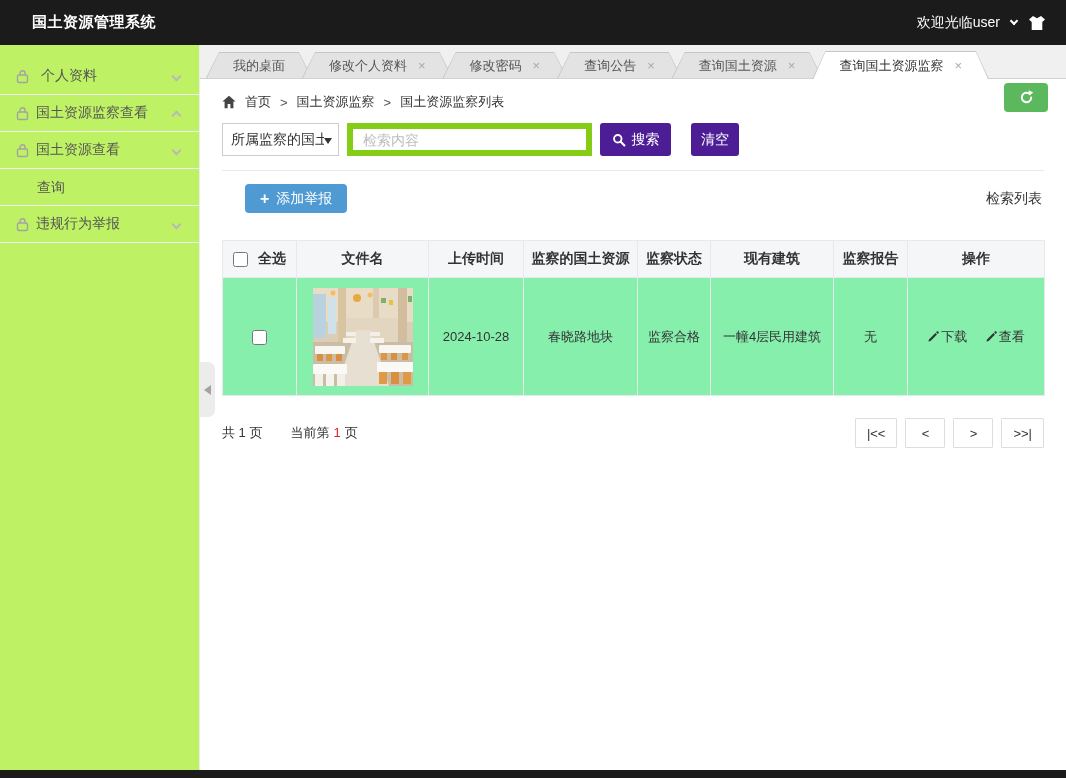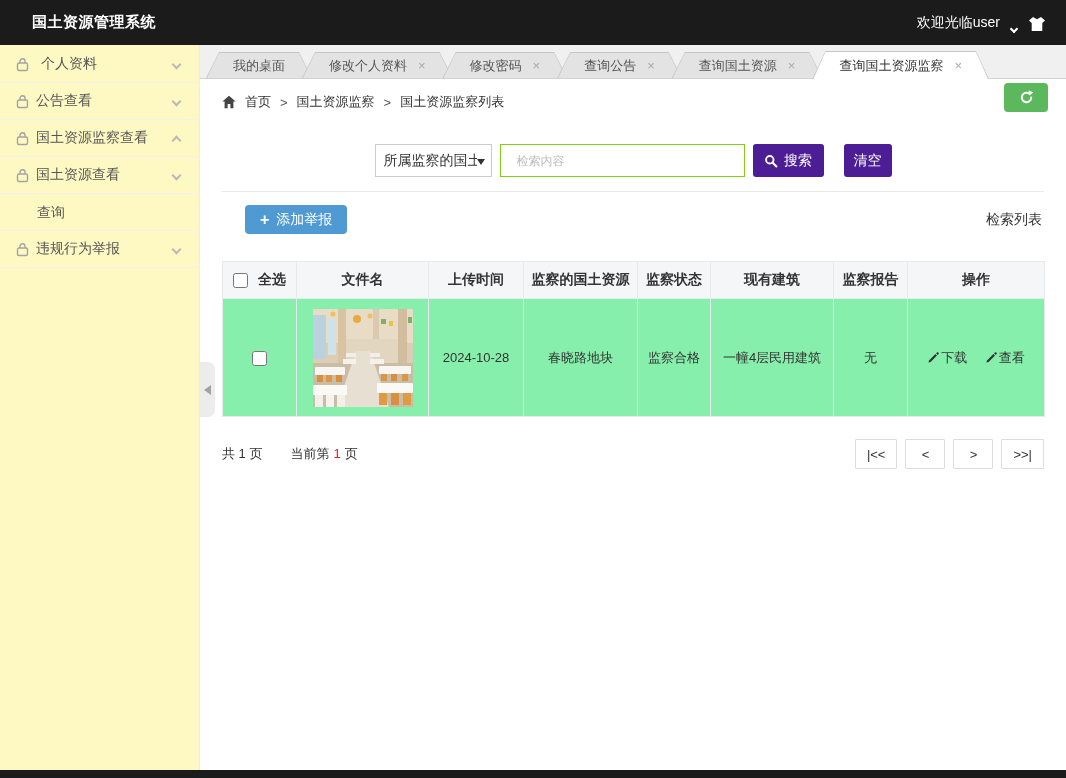--- a/index.html
+++ b/index.html
@@ -4,29 +4,29 @@
 <style>
   * { margin:0; padding:0; box-sizing:border-box; }
   html,body { width:1066px; height:778px; overflow:hidden; background:#fff;
               font-family:"Liberation Sans","DejaVu Sans",sans-serif; }
   .page { width:1066px; height:778px; display:flex; flex-direction:column; }
 
   
   .topbar { height:45px; background:#1b1b1b; color:#fff; display:flex;
             align-items:center; justify-content:space-between; padding:0 20px 0 32px; flex:0 0 auto; }
   .brand { font-size:15px; font-weight:bold; letter-spacing:.5px; }
-  .user-area { display:flex; align-items:flex-end; gap:11px; font-size:14px; cursor:pointer; }
+  .user-area { display:flex; align-items:center; gap:11px; font-size:14px; cursor:pointer; }
   .chev { display:inline-block; width:7px; height:7px; border-right:2px solid #b9b9b9;
           border-bottom:2px solid #b9b9b9; transform:rotate(45deg); }
   .chev.up { transform:rotate(225deg); margin-top:4px; }
   .chev.white { border-color:#fff; width:6px; height:6px; margin-top:-3px; }
 
   
   .layout { flex:1 1 auto; display:flex; position:relative; min-height:0; }
-  .sidebar { width:200px; background:#fef9c3; border-right:1px solid #ececec; padding-top:1px; flex:0 0 auto; }
+  .sidebar { width:200px; background:#bef264; border-right:1px solid #ececec; padding-top:13px; flex:0 0 auto; }
   .menu-item { height:37px; display:flex; align-items:center; padding:0 16px 0 15px;
                border-bottom:1px solid #f1f1f1; color:#555; font-size:14px; cursor:pointer; position:relative; }
   .menu-item .mi-label { margin-left:6px; }
   .menu-item.first .mi-label { margin-left:11px; }
   .menu-item .chev { position:absolute; right:19px; }
   .submenu-item { height:37px; line-height:37px; padding-left:37px; font-size:14px; color:#555;
                   border-bottom:1px solid #f1f1f1; cursor:pointer; }
 
   .handle { position:absolute; left:200px; top:317px; width:15px; height:55px; background:#ececec;
             border-radius:0 7px 7px 0; display:flex; align-items:center; justify-content:center;
@@ -50,27 +50,27 @@
   
   .crumbrow { position:relative; padding:14px 22px 12px; font-size:13px; color:#333;
               display:flex; align-items:center; gap:9px; flex:0 0 auto; }
   .crumb { cursor:pointer; }
   .crumb-sep { color:#555; }
   .refresh-btn { position:absolute; right:18px; top:4px; width:44px; height:29px; background:#5cb85c;
                  border:none; border-radius:4px; display:flex; align-items:center; justify-content:center; cursor:pointer; }
 
   
   .content { flex:1 1 auto; padding:0 22px; min-height:0; }
-  .search-row { display:flex; justify-content:center; align-items:center; margin-top:21px; }
+  .search-row { display:flex; align-items:center; }
   .select { width:117px; height:33px; border:1px solid #ccc; background:#fff; display:flex;
             align-items:center; padding:0 6px 0 8px; font-size:14px; color:#333; cursor:pointer; }
   .select .sel-text { flex:1; white-space:nowrap; overflow:hidden; }
   .caret { width:0; height:0; border:4.5px solid transparent; border-top:6px solid #333; margin-top:6px; }
-  .search-input { width:245px; height:33px; border:1px solid #84cc16; margin-left:8px; padding:0 16px;
-                  font-size:12px; color:#333; outline:none; }
+  .search-input { width:245px; height:33px; border:6px solid #84cc16; margin-left:8px; padding:0 10px;
+                  font-size:14px; color:#333; outline:none; }
   .search-input::placeholder { color:#bdbdbd; }
   .btn { border:none; cursor:pointer; display:inline-flex; align-items:center; justify-content:center; }
   .btn-green { background:#4c1d95; color:#fff; height:33px; border-radius:3px; font-size:14px; gap:6px; }
   .search-btn { width:71px; margin-left:8px; }
   .clear-btn { width:48px; margin-left:20px; }
 
   .divider { border-bottom:1px solid #e7eaec; margin-top:14px; }
 
   .actions-row { display:flex; align-items:center; justify-content:space-between;
                  margin-top:13px; padding:0 2px 0 23px; }
@@ -116,28 +116,20 @@
 
   <div class="layout">
 
     <aside class="sidebar">
       <div class="menu-item first">
         <svg width="15" height="15" viewBox="0 0 15 15">
           <rect x="2.5" y="6" width="10" height="7.5" rx="1.5" fill="none" stroke="#a3a3a3" stroke-width="1.4"></rect>
           <path d="M5 6 V4.2 a2.5 2.5 0 0 1 5 0 V6" fill="none" stroke="#a3a3a3" stroke-width="1.4"></path>
         </svg>
         <span class="mi-label">个人资料</span>
-        <i class="chev"></i>
-      </div>
-      <div class="menu-item">
-        <svg width="15" height="15" viewBox="0 0 15 15">
-          <rect x="2.5" y="6" width="10" height="7.5" rx="1.5" fill="none" stroke="#a3a3a3" stroke-width="1.4"></rect>
-          <path d="M5 6 V4.2 a2.5 2.5 0 0 1 5 0 V6" fill="none" stroke="#a3a3a3" stroke-width="1.4"></path>
-        </svg>
-        <span class="mi-label">公告查看</span>
         <i class="chev"></i>
       </div>
       <div class="menu-item">
         <svg width="15" height="15" viewBox="0 0 15 15">
           <rect x="2.5" y="6" width="10" height="7.5" rx="1.5" fill="none" stroke="#a3a3a3" stroke-width="1.4"></rect>
           <path d="M5 6 V4.2 a2.5 2.5 0 0 1 5 0 V6" fill="none" stroke="#a3a3a3" stroke-width="1.4"></path>
         </svg>
         <span class="mi-label">国土资源监察查看</span>
         <i class="chev up"></i>
       </div>

